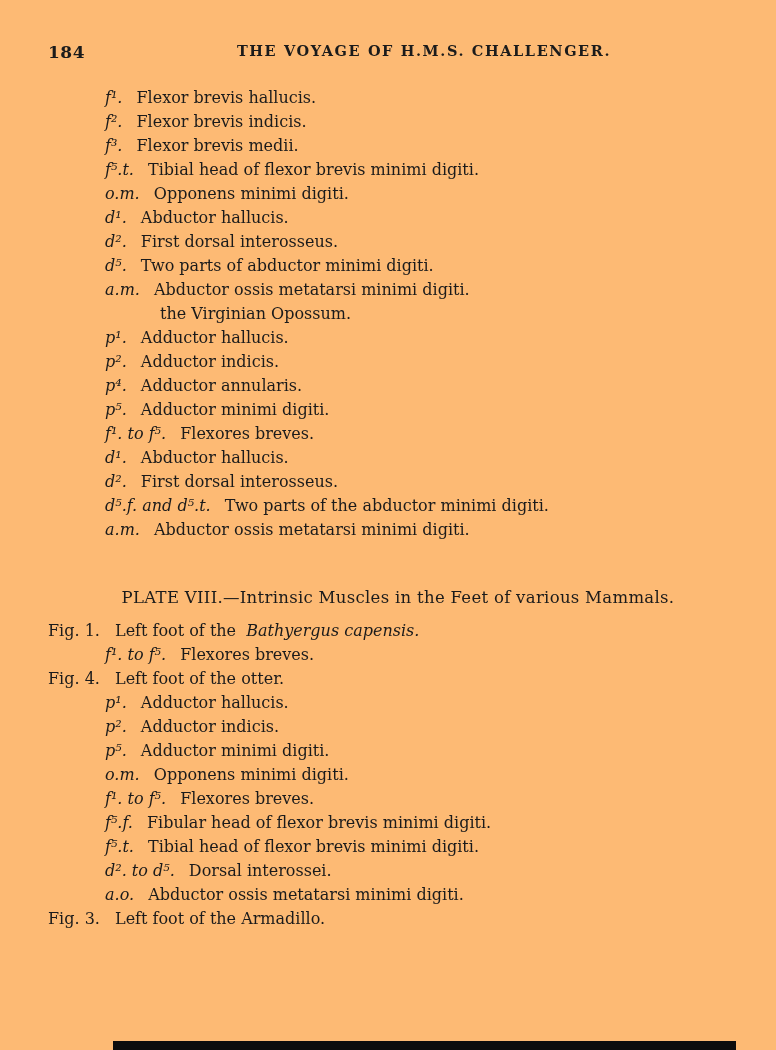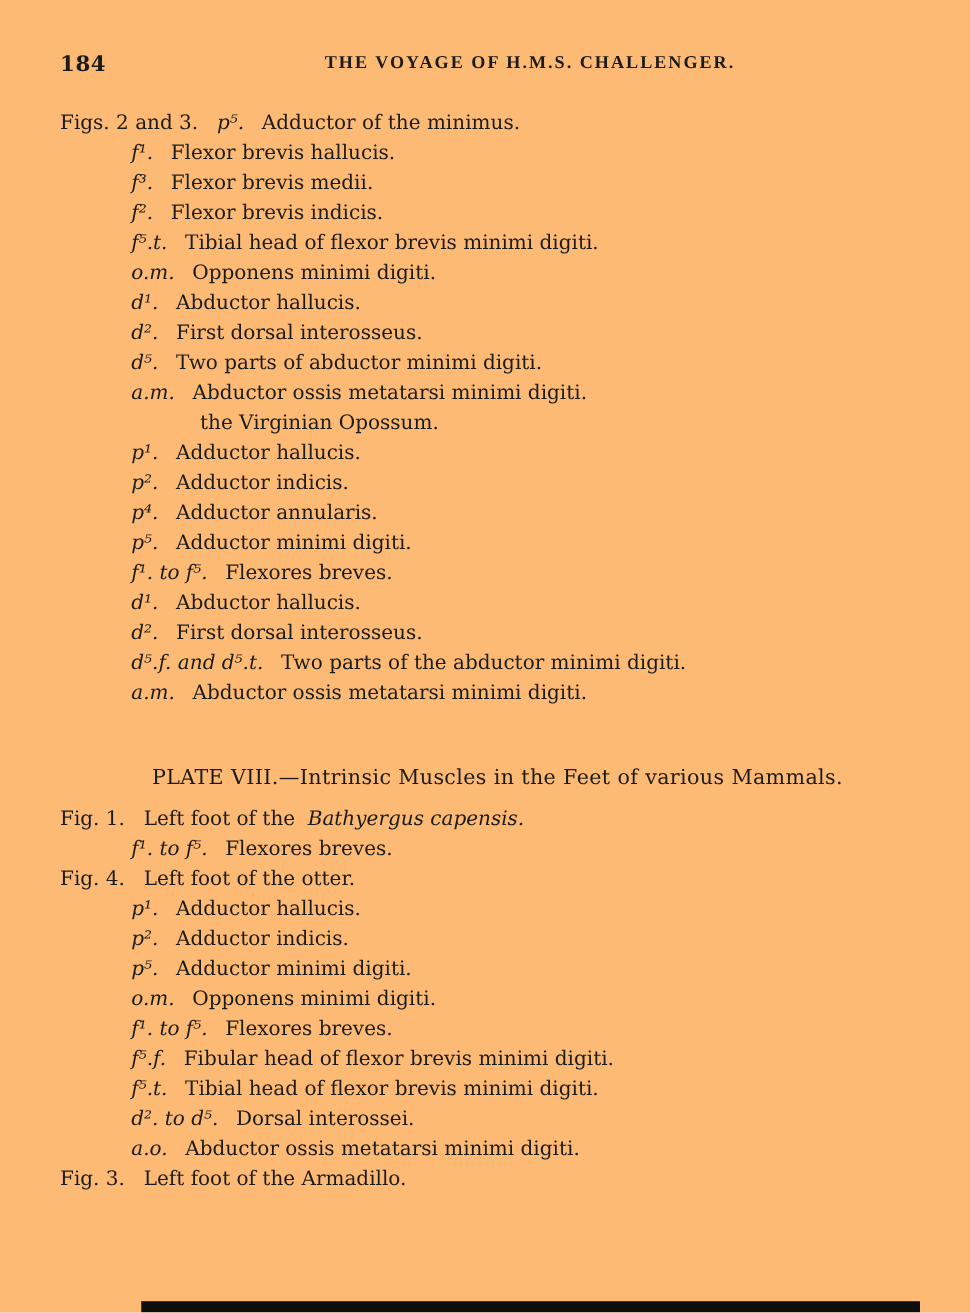--- a/index.html
+++ b/index.html
@@ -32,21 +32,20 @@
     font-weight: 700;
     letter-spacing: 0.5px;
   }
   .running-title {
     text-align: center;
     padding-left: 72px;
     font-size: 14.5px;
     font-weight: 700;
     letter-spacing: 1.6px;
     white-space: nowrap;
-    font-family: Liberation Serif, serif;
   }
   .body-text {
     position: absolute;
     top: 86px;
     left: 48px;
     width: 700px;
     font-size: 16px;
     line-height: 24px;
   }
   .line {
@@ -80,42 +79,36 @@
 
 <div class="page">
 
   <div class="header">
     <div class="page-number">184</div>
     <div class="running-title">THE VOYAGE OF H.M.S. CHALLENGER.</div>
   </div>
 
   <div class="body-text">
     <div id="lines-a">
-        <div class="line indent-0">
-    <span class="lead">Figs. 2 and 3.</span>
-    <span class="lbl">p⁵.</span>
-    <span class="txt">Adductor of the minimus.</span>
-    
-  </div>
         <div class="line indent-1">
     
     <span class="lbl">f¹.</span>
     <span class="txt">Flexor brevis hallucis.</span>
     
   </div>
         <div class="line indent-1">
     
+    <span class="lbl">f².</span>
+    <span class="txt">Flexor brevis indicis.</span>
+    
+  </div>
+        <div class="line indent-1">
+    
     <span class="lbl">f³.</span>
     <span class="txt">Flexor brevis medii.</span>
-    
-  </div>
-        <div class="line indent-1">
-    
-    <span class="lbl">f².</span>
-    <span class="txt">Flexor brevis indicis.</span>
     
   </div>
         <div class="line indent-1">
     
     <span class="lbl">f⁵.t.</span>
     <span class="txt">Tibial head of flexor brevis minimi digiti.</span>
     
   </div>
         <div class="line indent-1">
     

